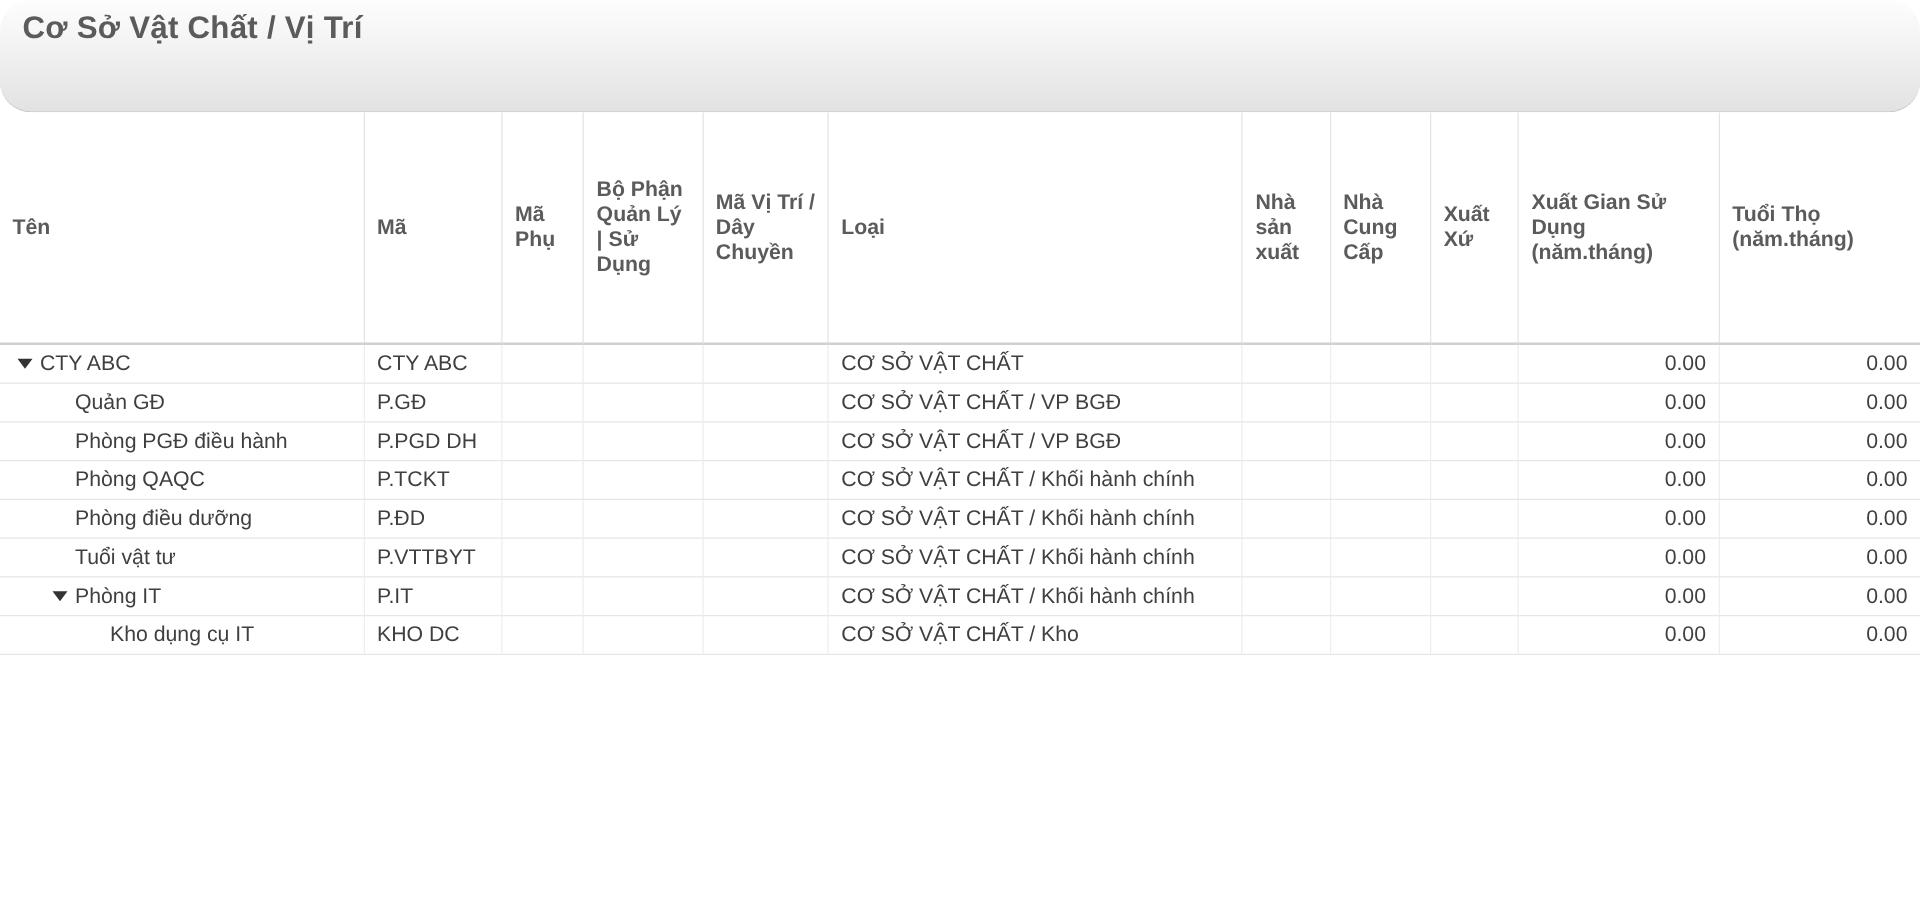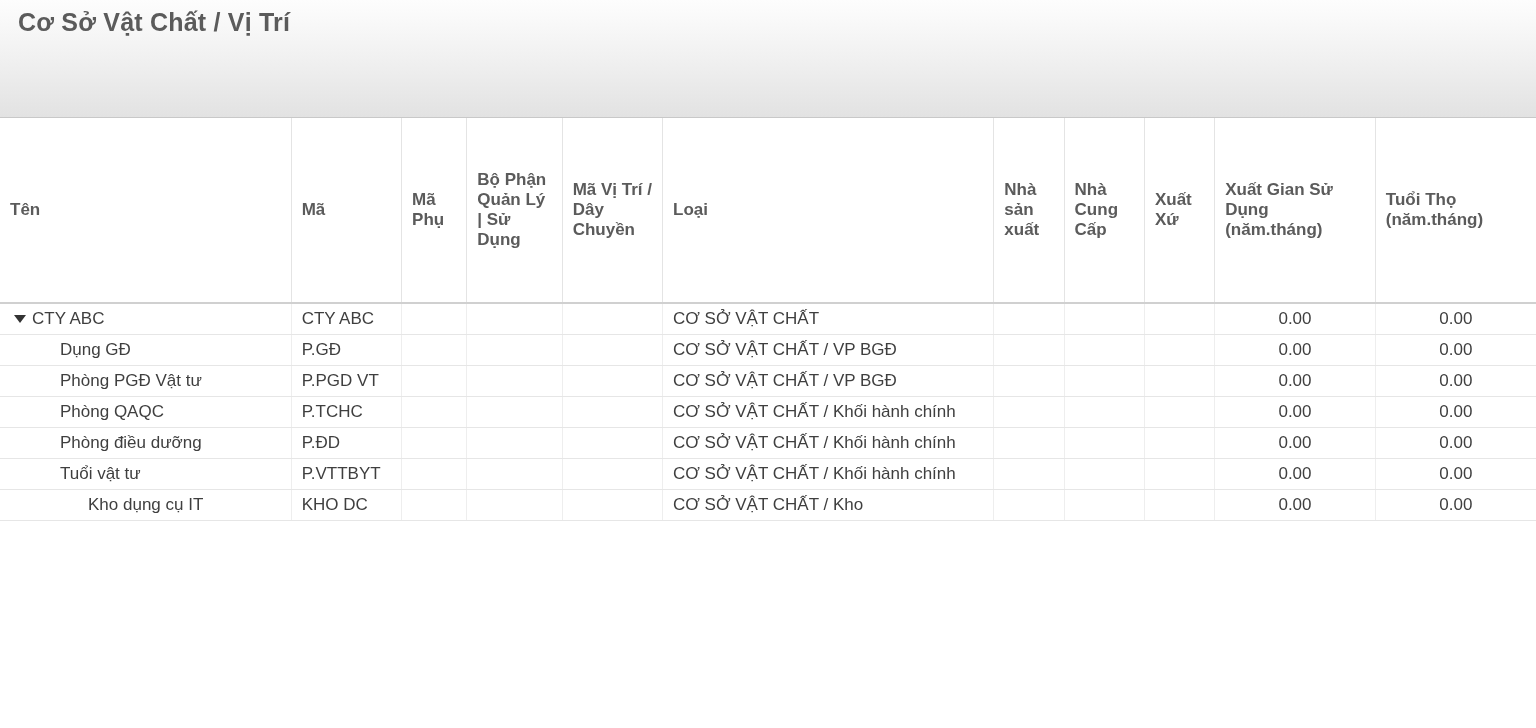--- a/index.html
+++ b/index.html
@@ -1,21 +1,22 @@
 <!DOCTYPE html>
 <html><head>
 <meta charset="utf-8">
 <style>
   * { box-sizing: border-box; }
   html, body { margin:0; padding:0; width:1536px; font-family: "Lucida Grande", "Segoe UI", Arial, sans-serif; color:#4a4a4a; }
   .titlebar {
-    height:118px;
+    height:90px;
     padding:8px 18px 0 18px;
     background: linear-gradient(to bottom, #fdfdfd 0%, #f7f7f7 25%, #efefef 55%, #e2e2e2 100%);
     border-bottom:1px solid #c8c8c8;
+    border-radius:25px;
   }
   .titlebar h1 {
     margin:0;
     font-size:25px;
     font-weight:bold;
     color:#5b5b5b;
     letter-spacing:0.2px;
   }
   table { width:100%; border-collapse:collapse; table-layout:fixed; }
   thead th {
@@ -36,21 +37,21 @@
     border-right:1px solid #eeeeee;
     font-size:17px;
     color:#3f3f3f;
     padding:4px 10px;
     height:31px;
     white-space:nowrap;
     overflow:hidden;
     text-overflow:ellipsis;
   }
   tbody td:last-child { border-right:none; }
-  .num { text-align:center; }
+  .num { text-align:right; }
   .name-cell { display:flex; align-items:center; gap:4px; }
   .triangle {
     display:inline-block;
     width:0; height:0;
     border-left:6px solid transparent;
     border-right:6px solid transparent;
     border-top:8px solid #333;
     margin-right:2px;
     flex:0 0 auto;
   }
@@ -109,60 +110,60 @@
         <td></td>
         <td></td>
         <td></td>
         <td class="num">0.00</td>
         <td class="num">0.00</td>
       </tr>
       <tr>
         <td>
           <span class="name-cell">
             <span class="indent" style="width: 46px;"></span>
-            <span>Dụng GĐ</span>
+            <span>Quản GĐ</span>
           </span>
         </td>
         <td>P.GĐ</td>
         <td></td>
         <td></td>
         <td></td>
         <td>CƠ SỞ VẬT CHẤT / VP BGĐ</td>
         <td></td>
         <td></td>
         <td></td>
         <td class="num">0.00</td>
         <td class="num">0.00</td>
       </tr>
       <tr>
         <td>
           <span class="name-cell">
             <span class="indent" style="width: 46px;"></span>
-            <span>Phòng PGĐ Vật tư</span>
-          </span>
-        </td>
-        <td>P.PGD VT</td>
+            <span>Phòng PGĐ điều hành</span>
+          </span>
+        </td>
+        <td>P.PGD DH</td>
         <td></td>
         <td></td>
         <td></td>
         <td>CƠ SỞ VẬT CHẤT / VP BGĐ</td>
         <td></td>
         <td></td>
         <td></td>
         <td class="num">0.00</td>
         <td class="num">0.00</td>
       </tr>
       <tr>
         <td>
           <span class="name-cell">
             <span class="indent" style="width: 46px;"></span>
             <span>Phòng QAQC</span>
           </span>
         </td>
-        <td>P.TCHC</td>
+        <td>P.TCKT</td>
         <td></td>
         <td></td>
         <td></td>
         <td>CƠ SỞ VẬT CHẤT / Khối hành chính</td>
         <td></td>
         <td></td>
         <td></td>
         <td class="num">0.00</td>
         <td class="num">0.00</td>
       </tr>
@@ -185,20 +186,39 @@
         <td class="num">0.00</td>
       </tr>
       <tr>
         <td>
           <span class="name-cell">
             <span class="indent" style="width: 46px;"></span>
             <span>Tuổi vật tư</span>
           </span>
         </td>
         <td>P.VTTBYT</td>
+        <td></td>
+        <td></td>
+        <td></td>
+        <td>CƠ SỞ VẬT CHẤT / Khối hành chính</td>
+        <td></td>
+        <td></td>
+        <td></td>
+        <td class="num">0.00</td>
+        <td class="num">0.00</td>
+      </tr>
+      <tr>
+        <td>
+          <span class="name-cell">
+            <span class="indent" style="width: 28px;"></span>
+            <span class="triangle"></span>
+            <span>Phòng IT</span>
+          </span>
+        </td>
+        <td>P.IT</td>
         <td></td>
         <td></td>
         <td></td>
         <td>CƠ SỞ VẬT CHẤT / Khối hành chính</td>
         <td></td>
         <td></td>
         <td></td>
         <td class="num">0.00</td>
         <td class="num">0.00</td>
       </tr>

